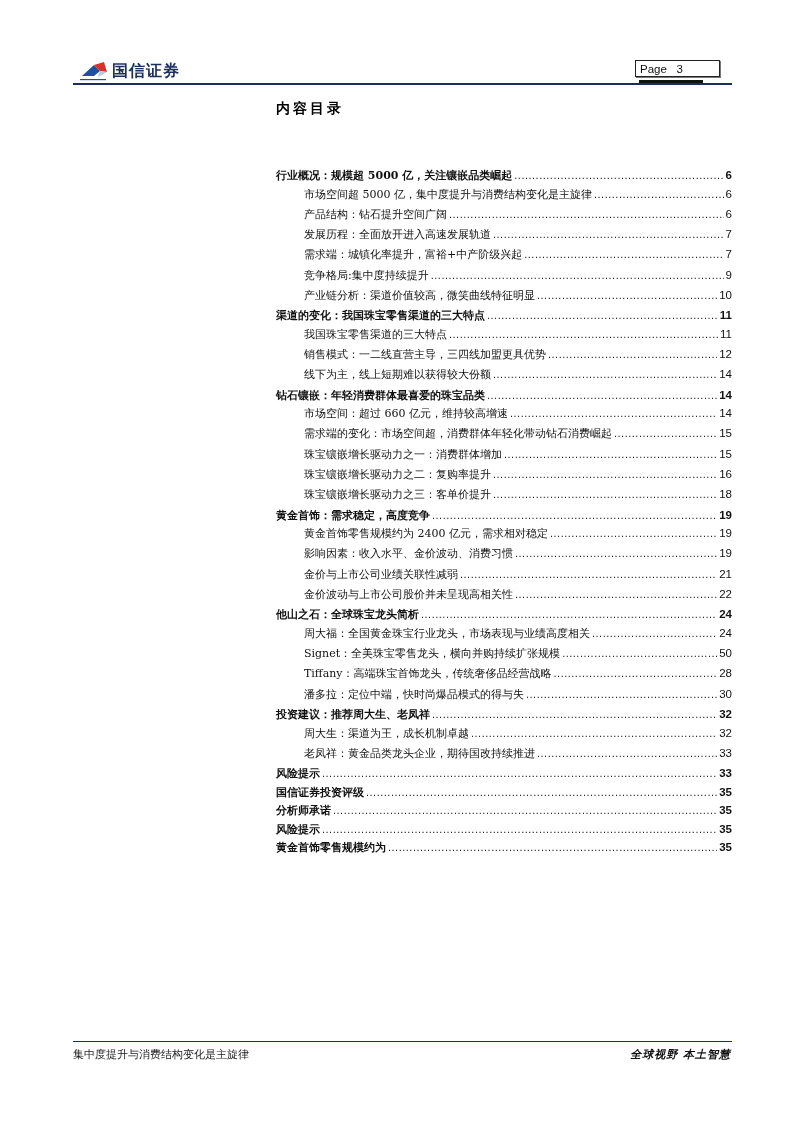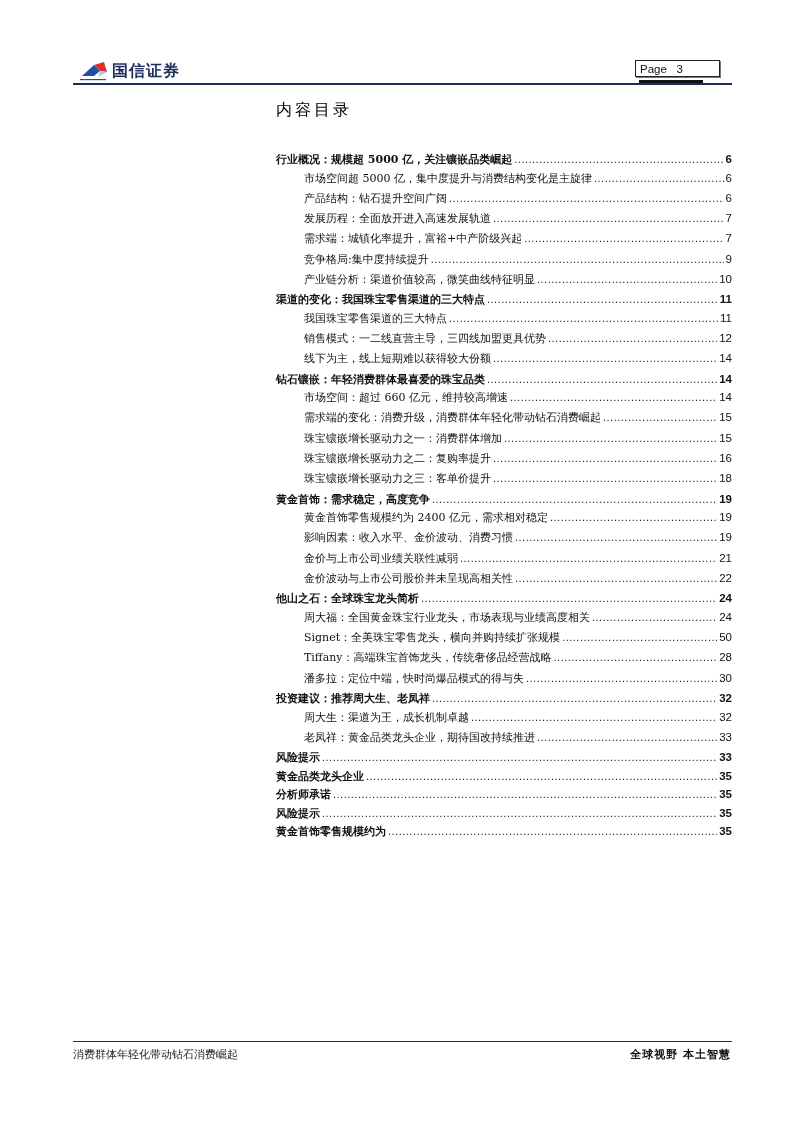--- a/index.html
+++ b/index.html
@@ -6,33 +6,33 @@
   body { width: 793px; height: 1122px; position: relative; overflow: hidden;
          font-family: "DejaVu Serif", "Liberation Serif", serif; color: #111; }
   .header { position: absolute; left: 73px; top: 56px; width: 660px; height: 30px; }
   .logo { position: absolute; left: 7px; top: 2px; width: 120px; height: 26px; display: flex; align-items: center; }
   .logo svg { display: block; }
   .logo-text { font-family: "DejaVu Serif", serif; font-weight: bold; font-size: 16px; color: #1c2e5c; margin-left: 4px; letter-spacing: 1px; }
   .header-line { position: absolute; left: 73px; top: 83px; width: 659px; height: 2px; background: #1b2d5a; }
   .page-box { position: absolute; left: 635px; top: 60px; width: 85px; height: 17px; border: 1px solid #222; box-shadow: 1px 1px 0 #777;
               font-family: "Liberation Sans", sans-serif; font-size: 11.5px; line-height: 17px; padding-left: 4px; box-sizing: border-box; }
   .page-box-under { position: absolute; left: 639px; top: 80px; width: 64px; height: 3px; background: #111; }
-  .toc-title { position: absolute; left: 276px; top: 100px; font-family: "DejaVu Serif", serif; font-weight: normal; font-size: 16px; letter-spacing: 3px; color: #000; }
+  .toc-title { position: absolute; left: 276px; top: 100px; font-family: "DejaVu Serif", serif; font-weight: bold; font-size: 14px; letter-spacing: 3px; color: #000; }
   .toc { position: absolute; left: 276px; top: 152px; width: 456px; }
   .toc-row { display: flex; align-items: baseline; height: 20.3px; font-size: 11px; white-space: nowrap; }
   .toc-row.l1 { font-weight: bold; height: 18.5px; }
   .toc-row.l2 { padding-left: 28px; }
-  .toc-row .t { flex: 0 0 auto; }
+  .toc-row .t { flex: 0 0 auto; margin-top: 16px; }
   .toc-row .dots { flex: 1 1 auto; overflow: hidden; margin: 0 2px; font-family: "Liberation Sans", sans-serif; font-weight: normal; letter-spacing: 0.5px; color: #222; }
   .toc-row .dots::before { content: "................................................................................................................................................................................................................................"; }
   .toc-row .p { flex: 0 0 auto; font-family: "Liberation Sans", sans-serif; font-size: 11.5px; }
   .toc-row.l1 .p { font-weight: bold; }
   .footer-line { position: absolute; left: 73px; top: 1041px; width: 659px; height: 1px; background: #1b2d5a; }
   .footer-left { position: absolute; left: 73px; top: 1047px; font-size: 11px; color: #222; }
-  .footer-right { position: absolute; right: 62px; top: 1047px; font-size: 11px; font-weight: bold; color: #111; letter-spacing: 1px; }
+  .footer-right { position: absolute; right: 62px; top: 1047px; font-size: 11px; font-weight: bold; font-style: italic; color: #111; letter-spacing: 1px; }
 </style>
 </head>
 <body>
 
 <div class="header">
   <div class="logo">
     <svg width="28" height="22" viewBox="0 0 28 22">
       <polygon points="2,16 14,5 20,11 14,16" fill="#1f4fa0"></polygon>
       <polygon points="14,5 24,2 27,12 20,11" fill="#d9322b"></polygon>
       <polygon points="20,11 27,12 18,17" fill="#b7c6e3"></polygon>
@@ -109,21 +109,21 @@
       <span class="t">钻石镶嵌：年轻消费群体最喜爱的珠宝品类</span>
       <span class="dots"></span>
       <span class="p">14</span>
     </div>
     <div class="toc-row l2">
       <span class="t">市场空间：超过 660 亿元，维持较高增速</span>
       <span class="dots"></span>
       <span class="p">14</span>
     </div>
     <div class="toc-row l2">
-      <span class="t">需求端的变化：消费升级，消费群体年轻化带动钻石消费崛起</span>
+      <span class="t">需求端的变化：市场空间超，消费群体年轻化带动钻石消费崛起</span>
       <span class="dots"></span>
       <span class="p">15</span>
     </div>
     <div class="toc-row l2">
       <span class="t">珠宝镶嵌增长驱动力之一：消费群体增加</span>
       <span class="dots"></span>
       <span class="p">15</span>
     </div>
     <div class="toc-row l2">
       <span class="t">珠宝镶嵌增长驱动力之二：复购率提升</span>
@@ -199,21 +199,21 @@
       <span class="t">老凤祥：黄金品类龙头企业，期待国改持续推进</span>
       <span class="dots"></span>
       <span class="p">33</span>
     </div>
     <div class="toc-row l1">
       <span class="t">风险提示</span>
       <span class="dots"></span>
       <span class="p">33</span>
     </div>
     <div class="toc-row l1">
-      <span class="t">黄金品类龙头企业</span>
+      <span class="t">国信证券投资评级</span>
       <span class="dots"></span>
       <span class="p">35</span>
     </div>
     <div class="toc-row l1">
       <span class="t">分析师承诺</span>
       <span class="dots"></span>
       <span class="p">35</span>
     </div>
     <div class="toc-row l1">
       <span class="t">风险提示</span>
@@ -221,14 +221,14 @@
       <span class="p">35</span>
     </div>
     <div class="toc-row l1">
       <span class="t">黄金首饰零售规模约为</span>
       <span class="dots"></span>
       <span class="p">35</span>
     </div>
   </div>
 
 <div class="footer-line"></div>
-<div class="footer-left">消费群体年轻化带动钻石消费崛起</div>
+<div class="footer-left">集中度提升与消费结构变化是主旋律</div>
 <div class="footer-right">全球视野  本土智慧</div>
 
 </body></html>

